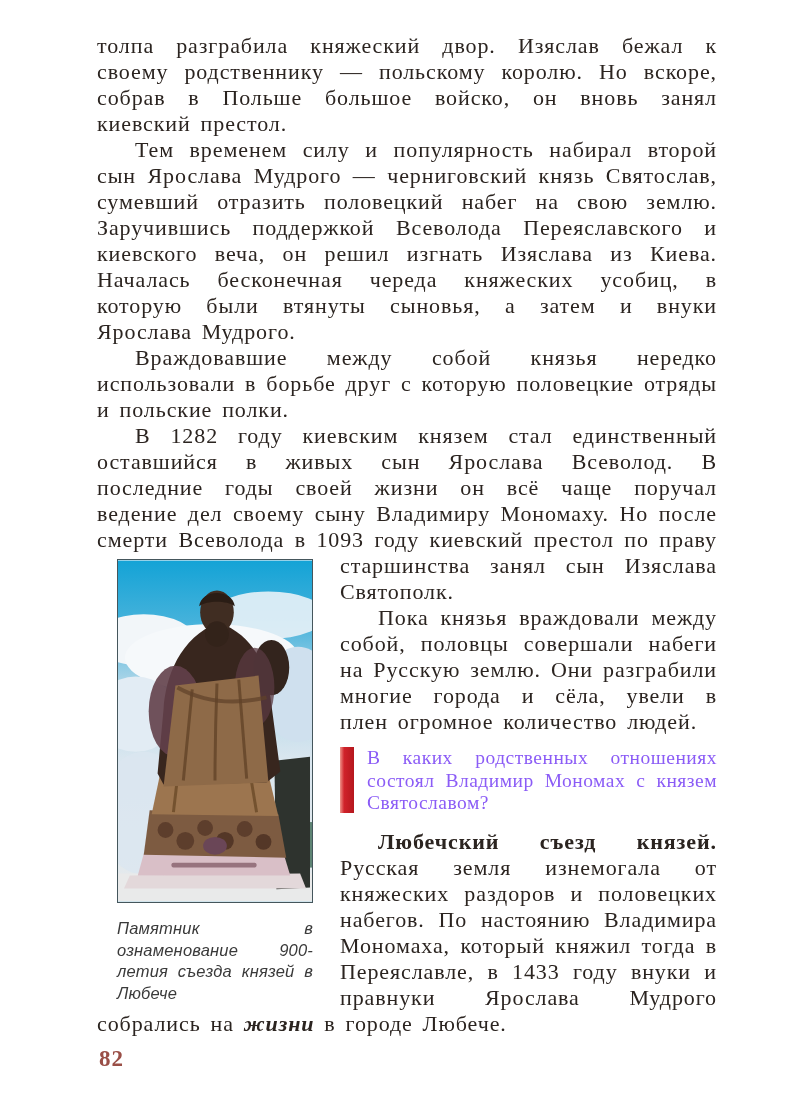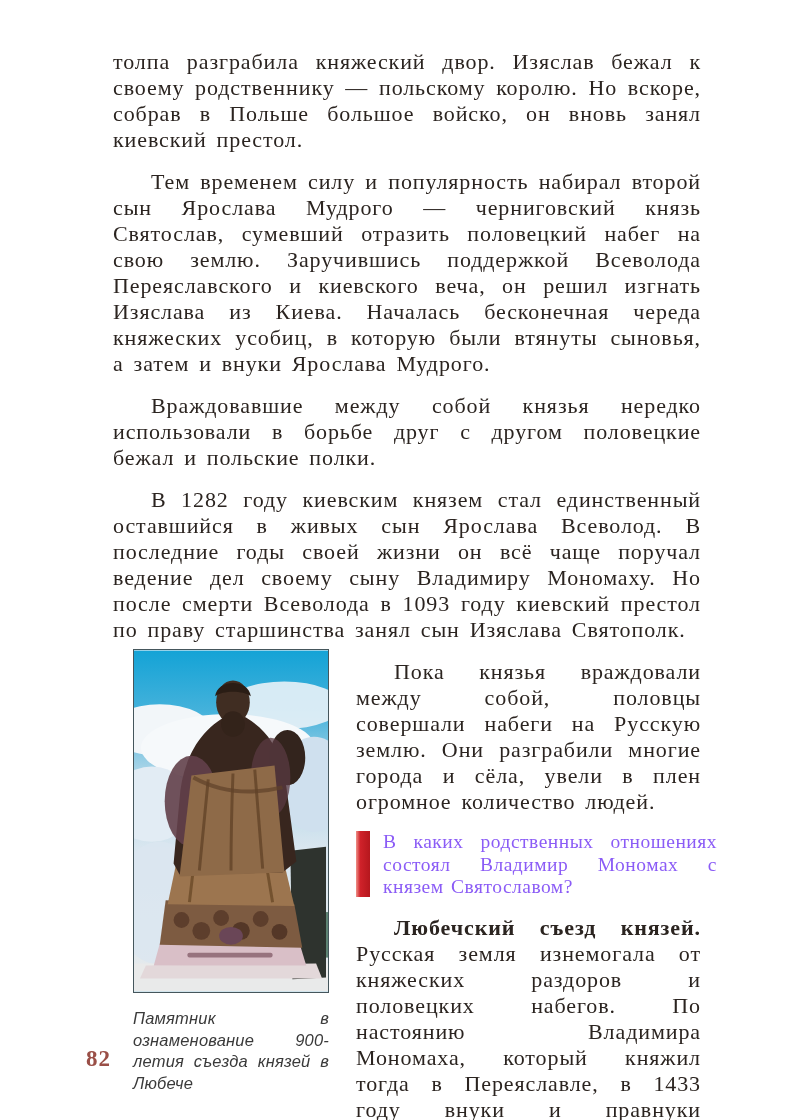--- a/index.html
+++ b/index.html
@@ -13,21 +13,21 @@
     color: #2b2420;
   }
   .content {
     padding: 33px 80px 0 97px;
     font-size: 22px;
     line-height: 26px;
     letter-spacing: 0.9px;
     word-spacing: 3.5px;
     text-align: justify;
   }
-  .content p { margin: 16px; text-indent: 38px; }
+  .content p { margin: 0; text-indent: 38px; }
   .content p.first { text-indent: 0; }
 
   
   .figure-float {
     float: left;
     display: block;
     width: 196px;
     margin: 6px 27px 4px 0;
     text-indent: 0;
     letter-spacing: normal;
@@ -71,40 +71,40 @@
     margin-right: 13px;
     background: linear-gradient(90deg, #ef9289 0%, #d0222a 30%, #b5171d 100%);
   }
   .qtext { flex: 1; text-align: justify; }
 
   .content b { font-weight: bold; }
   .content i { font-style: italic; }
 
   .pagenum {
     position: absolute;
-    left: 86px;
+    left: 99px;
     top: 1046px;
     font-family: "Liberation Serif", serif;
     font-weight: bold;
     font-size: 23px;
     letter-spacing: 1px;
     color: #9a4f47;
   }
 </style>
 </head>
 <body>
 
 <div class="page">
   <div class="content">
 
     <p class="first">толпа разграбила княжеский двор. Изяслав бежал к своему родственнику — польскому королю. Но вскоре, собрав в Польше большое войско, он вновь занял киевский престол.</p>
 
     <p>Тем временем силу и популярность набирал второй сын Ярослава Мудрого — черниговский князь Святослав, сумевший отразить половецкий набег на свою землю. Заручившись поддержкой Всеволода Переяславского и киевского веча, он решил изгнать Изяслава из Киева. Началась бесконечная череда княжеских усобиц, в которую были втянуты сыновья, а затем и внуки Ярослава Мудрого.</p>
 
-    <p>Враждовавшие между собой князья нередко использовали в борьбе друг с другом половецкие бежал и польские полки.</p>
+    <p>Враждовавшие между собой князья нередко использовали в борьбе друг с которую половецкие отряды и польские полки.</p>
 
     <p><span>В 1282 году киевским князем стал единственный оставшийся в живых сын Ярослава Всеволод. В последние годы своей жизни он всё чаще поручал ведение дел своему сыну Владимиру Мономаху. Но после смерти Всеволода в 1093 году киевский престол по праву старшинства занял сын</span>
       <span class="figure-float">
         <span class="photo">
           <svg width="194" height="342" viewBox="0 0 196 344" xmlns="http://www.w3.org/2000/svg">
             <defs>
               <linearGradient id="g-sky" x1="0" y1="0" x2="0" y2="1">
                 <stop offset="0" stop-color="#14a3d6"></stop>
                 <stop offset="0.18" stop-color="#45b2db"></stop>
                 <stop offset="0.36" stop-color="#aed6e8"></stop>

